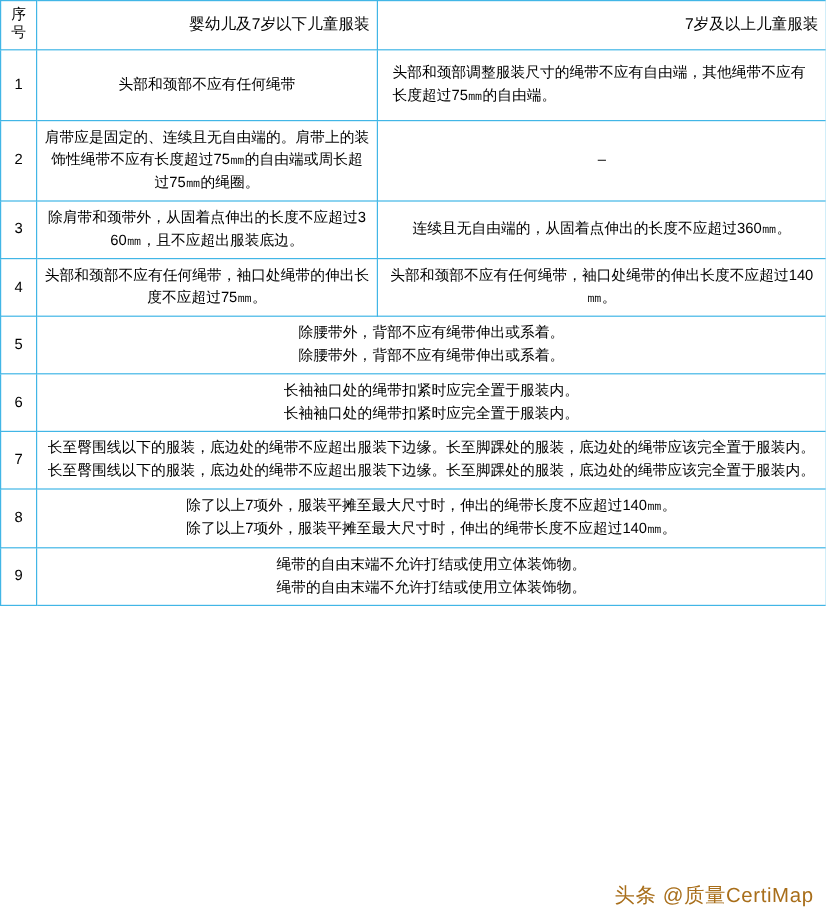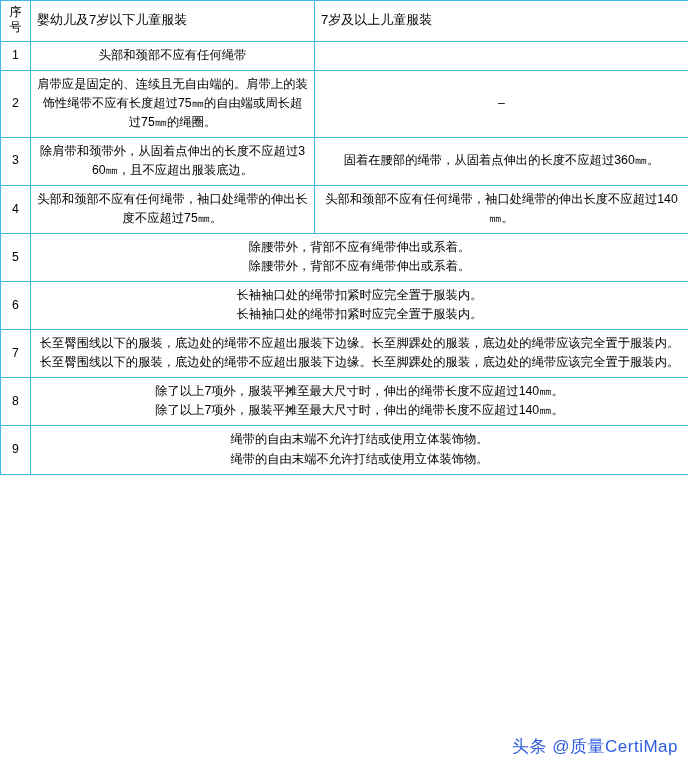--- a/index.html
+++ b/index.html
@@ -50,21 +50,21 @@
     padding: 4px 2px;
     font-size: 12.3px;
   }
 
   .cell-idx.stacked span {
     display: block;
     line-height: 1.25;
   }
 
   .hdr {
-    text-align: left;
+    text-align: right;
     vertical-align: middle;
     font-size: 13px;
   }
 
   .cell-text {
     text-align: center;
   }
 
   .cell-center-dash {
     text-align: center;
@@ -94,21 +94,21 @@
   .line {
     display: block;
   }
 
   .watermark {
     position: absolute;
     right: 10px;
     bottom: 10px;
     font-size: 17px;
     letter-spacing: 0.5px;
-    color: #1d4ed8;
+    color: #a16207;
     opacity: 0.92;
     font-family: "Liberation Sans", "DejaVu Sans", sans-serif;
     pointer-events: none;
     white-space: nowrap;
   }
 </style>
 </head>
 <body>
 
 <div class="sheet">
@@ -129,35 +129,38 @@
         <td class="hdr">婴幼儿及7岁以下儿童服装</td>
         <td class="hdr">7岁及以上儿童服装</td>
       </tr>
 
       <tr>
         <td class="cell-idx">1</td>
         <td class="cell-text">头部和颈部不应有任何绳带</td>
         <td class="nopad">
           <table class="inner">
             <tbody>
+              <tr>
+                <td>头部和颈部调整服装尺寸的绳带不应有自由端，其他绳带不应有长度超过75㎜的自由端。</td>
+              </tr>
             </tbody>
           </table>
         </td>
       </tr>
 
       <tr>
         <td class="cell-idx">2</td>
         <td class="cell-text">肩带应是固定的、连续且无自由端的。肩带上的装饰性绳带不应有长度超过75㎜的自由端或周长超过75㎜的绳圈。</td>
         <td class="cell-center-dash">–</td>
       </tr>
 
       <tr>
         <td class="cell-idx">3</td>
         <td class="cell-text">除肩带和颈带外，从固着点伸出的长度不应超过360㎜，且不应超出服装底边。</td>
-        <td class="cell-text">固着在腰部的绳带，从固着点伸出的长度不应超过360㎜。</td>
+        <td class="cell-text">连续且无自由端的，从固着点伸出的长度不应超过360㎜。</td>
       </tr>
 
       <tr>
         <td class="cell-idx">4</td>
         <td class="cell-text">头部和颈部不应有任何绳带，袖口处绳带的伸出长度不应超过75㎜。</td>
         <td class="cell-text">头部和颈部不应有任何绳带，袖口处绳带的伸出长度不应超过140㎜。</td>
       </tr>
 
       <tr>
         <td class="cell-idx">5</td>

